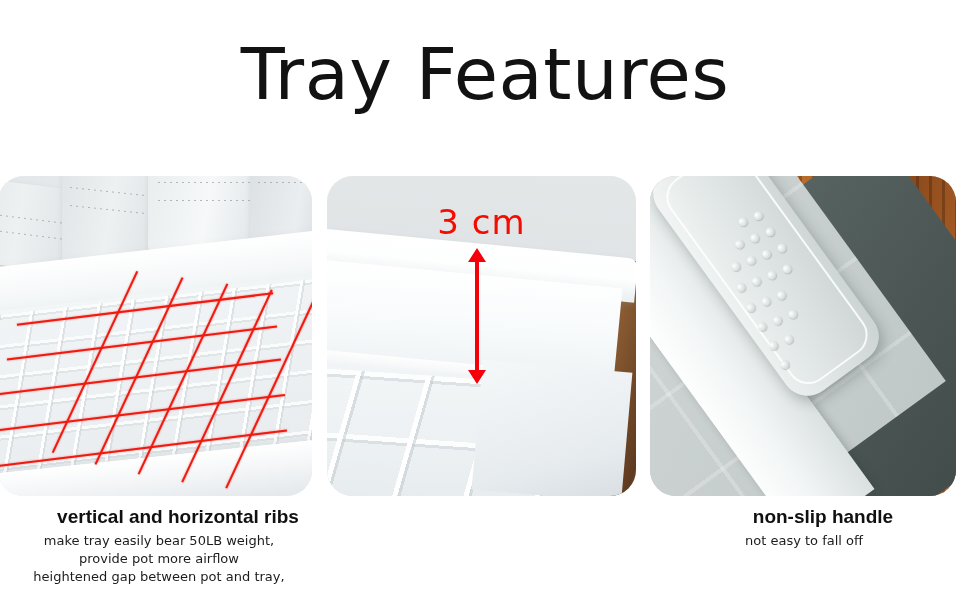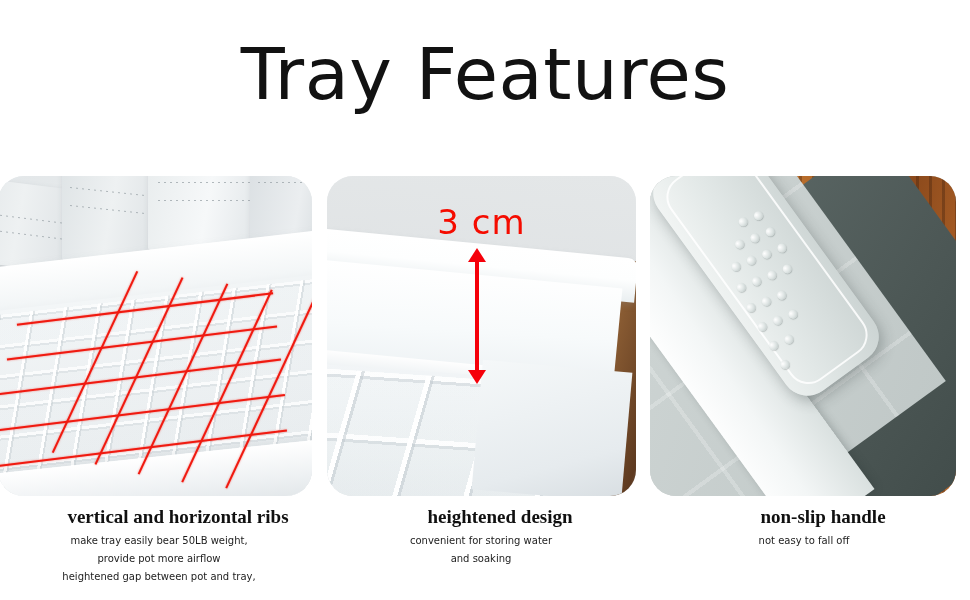--- a/index.html
+++ b/index.html
@@ -302,25 +302,25 @@
   }
   #cap-1 { left: 0px;   width: 318px; }
   #cap-2 { left: 325px; width: 312px; }
   #cap-3 { left: 648px; width: 312px; }
 
   .cap-title {
     font-size: 19px;
     font-weight: 700;
     line-height: 24px;
     color: #101010;
-    font-family: Liberation Serif, serif;
+    font-family: Liberation Sans, sans-serif;
     padding-left: 38px;
   }
   .cap-sub {
-    font-size: 10px;
+    font-size: 13px;
     font-weight: 400;
     line-height: 18px;
     color: #1c1c1c;
     margin-top: 3px;
     font-family: "DejaVu Sans", "Liberation Sans", sans-serif;
   }
 </style>
 </head>
 <body>
 
@@ -429,27 +429,20 @@
 
   <div class="cap" id="cap-1">
     <div class="cap-title">vertical and horizontal ribs</div>
     <div class="cap-sub">
       <div>make tray easily bear 50LB weight,</div>
       <div>provide pot more airflow</div>
       <div>heightened gap between pot and tray,</div>
     </div>
   </div>
 
-  <div class="cap" id="cap-2">
-    <div class="cap-title">heightened design</div>
-    <div class="cap-sub">
-      <div>convenient for storing water</div>
-      <div>and soaking</div>
-    </div>
-  </div>
 
   <div class="cap" id="cap-3">
     <div class="cap-title">non-slip handle</div>
     <div class="cap-sub">
       <div>not easy to fall off</div>
     </div>
   </div>
 
 </div>
 

